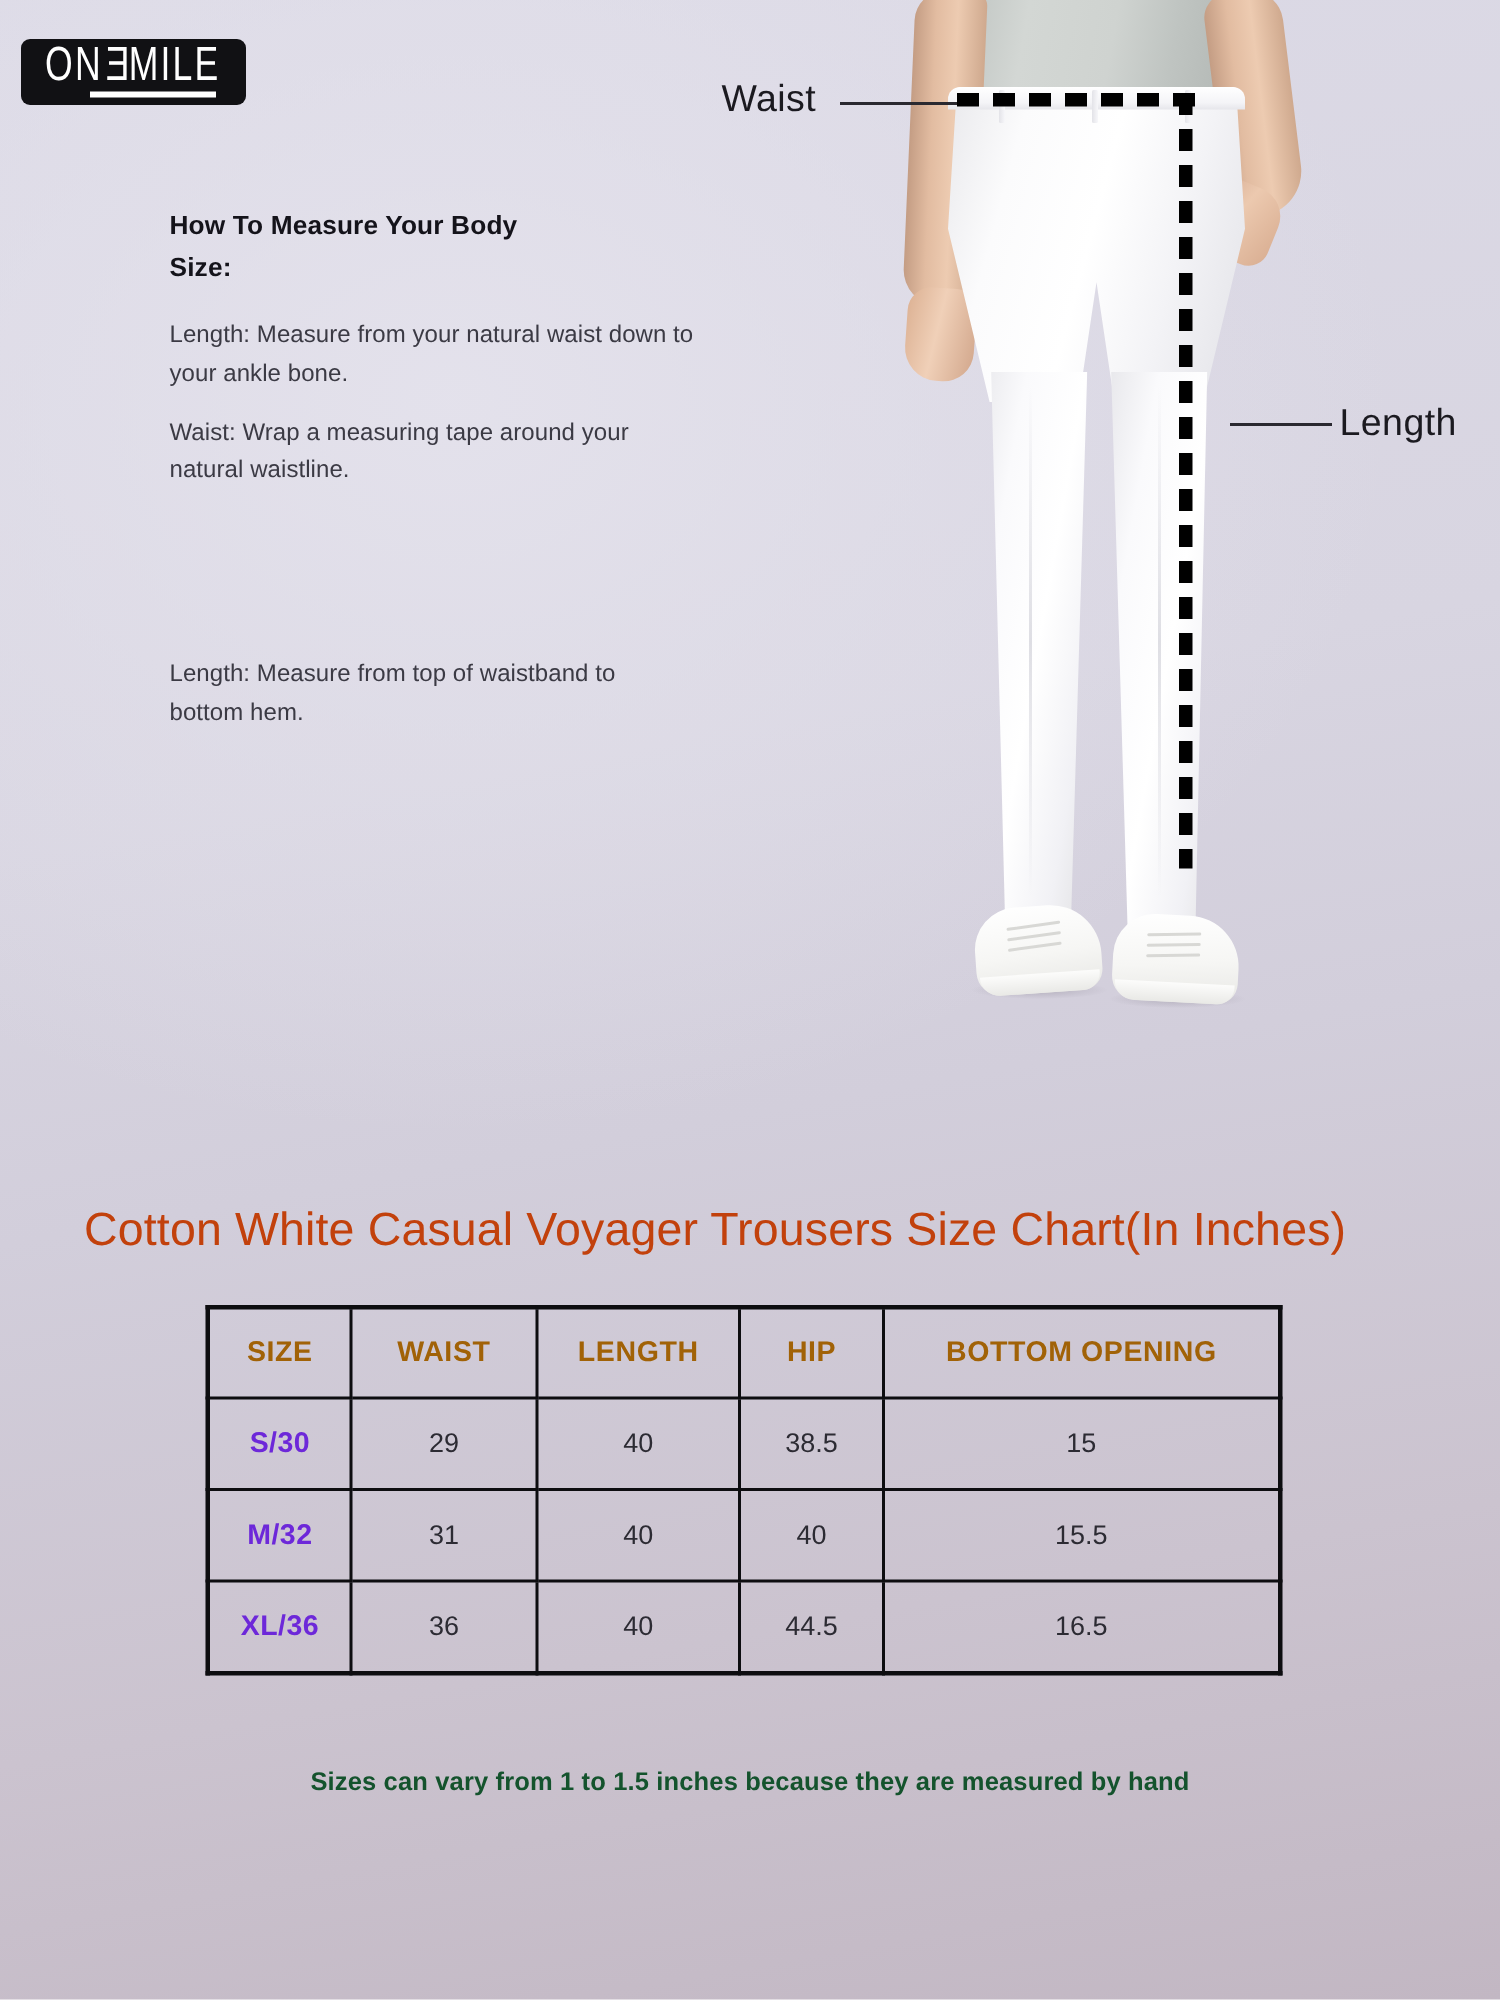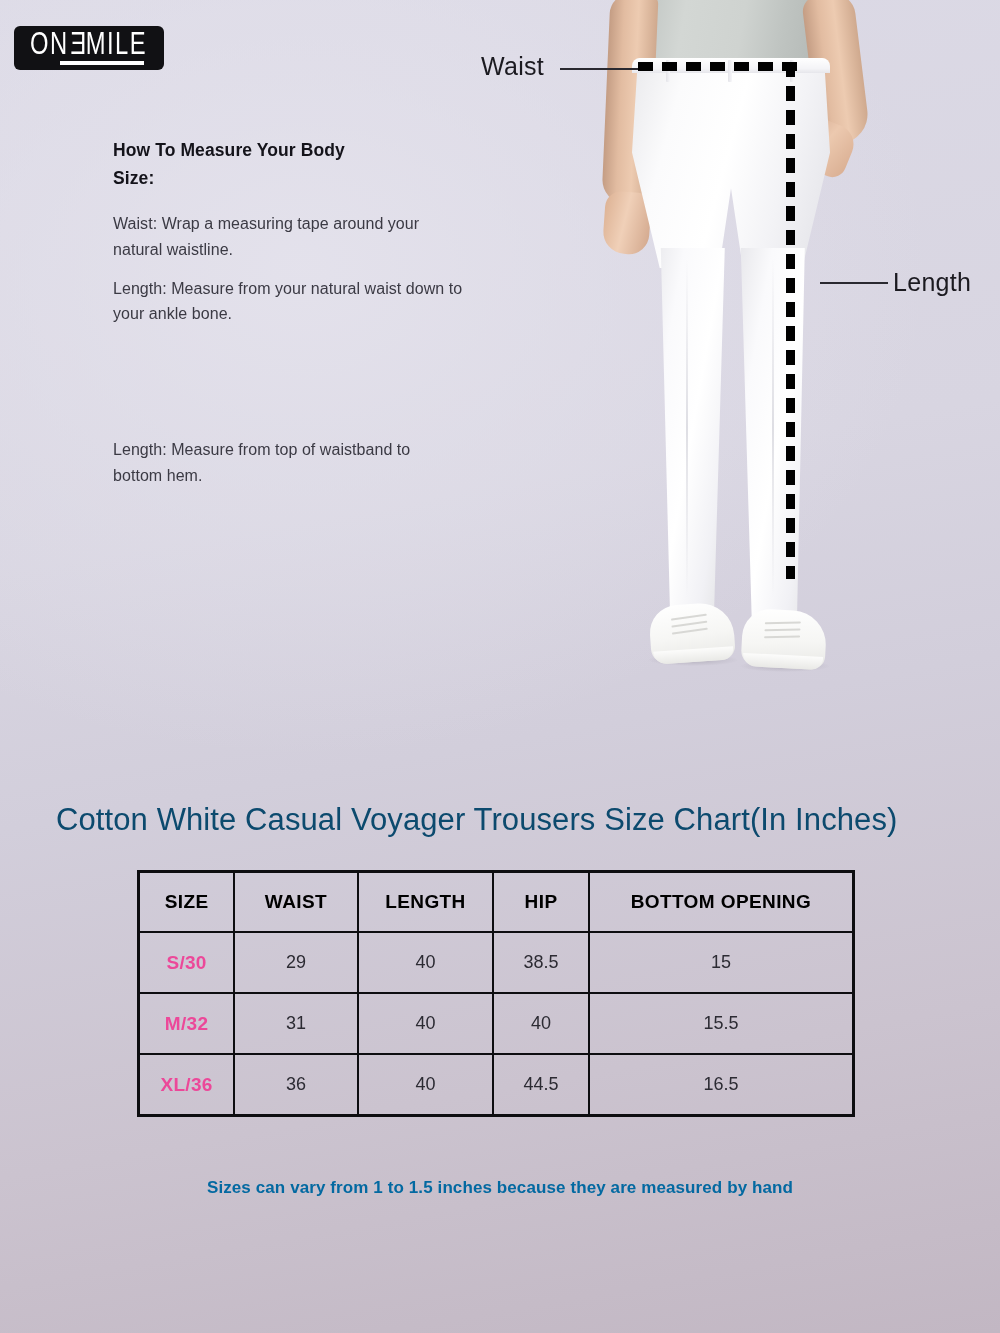--- a/index.html
+++ b/index.html
@@ -154,73 +154,73 @@
     background:repeating-linear-gradient(90deg,#000 0 15px, transparent 15px 24px);
   }
   .dash-v{
     position:absolute; left:786px; top:62px; width:9px; height:517px;
     background:repeating-linear-gradient(180deg,#000 0 15px, transparent 15px 24px);
   }
 
   
   .chart-title{
     position:absolute; left:56px; top:802px; width:900px;
-    font-size:31px; color:#0c4a6e; font-weight:400; letter-spacing:0.1px;
+    font-size:31px; color:#c2410c; font-weight:400; letter-spacing:0.1px;
     font-family:"Liberation Sans", sans-serif;
   }
 
   table.size-chart{
     position:absolute; left:137px; top:870px; width:718px;
     border-collapse:collapse;
     border:3px solid #0d0d10;
   }
   table.size-chart td, table.size-chart th{
     border:2.5px solid #0d0d10;
     text-align:center; vertical-align:middle;
     background:transparent; padding:0;
   }
   table.size-chart th{
-    height:58px; font-size:19px; font-weight:bold; color:#000000;
+    height:58px; font-size:19px; font-weight:bold; color:#a16207;
     letter-spacing:0.4px; font-family:"Liberation Sans", sans-serif;
   }
   table.size-chart td{
     height:59px; font-size:18px; color:#2c2b33; font-weight:400;
   }
   table.size-chart td.size-cell{
-    font-weight:bold; color:#ec4899; font-size:19px; letter-spacing:0.3px;
+    font-weight:bold; color:#6d28d9; font-size:19px; letter-spacing:0.3px;
   }
   col.c-size{ width:96px; }
   col.c-waist{ width:124px; }
   col.c-length{ width:136px; }
   col.c-hip{ width:96px; }
   col.c-bottom{ width:266px; }
 
   .chart-note{
     position:absolute; left:0; top:1178px; width:1000px; text-align:center;
-    font-size:17px; font-weight:bold; color:#0369a1; letter-spacing:0.1px;
+    font-size:17px; font-weight:bold; color:#14532d; letter-spacing:0.1px;
   }
 </style>
 </head>
 <body>
 
 <div class="logo-box">
   <div class="logo-inner">
     <div class="logo-text"><span>ON</span><span class="flip">E</span><span>MILE</span></div>
     <div class="logo-underline"></div>
   </div>
 </div>
 
 <div class="info" id="info-body">
   <h3>
     <span>How To Measure Your Body</span><br>
     <span>Size:</span>
   </h3>
   <div class="gap"></div>
+  <p>Length: Measure from your natural waist down to your ankle bone.</p>
   <p>Waist: Wrap a measuring tape around your natural waistline.</p>
-  <p>Length: Measure from your natural waist down to your ankle bone.</p>
 </div>
 
 <div class="info" id="info-pants">
   <div class="gap"></div>
   <p>Length: Measure from top of waistband to bottom hem.</p>
 </div>
 
 <div class="model">
   <div class="torso"></div>
   <div class="arm arm-l"></div>

